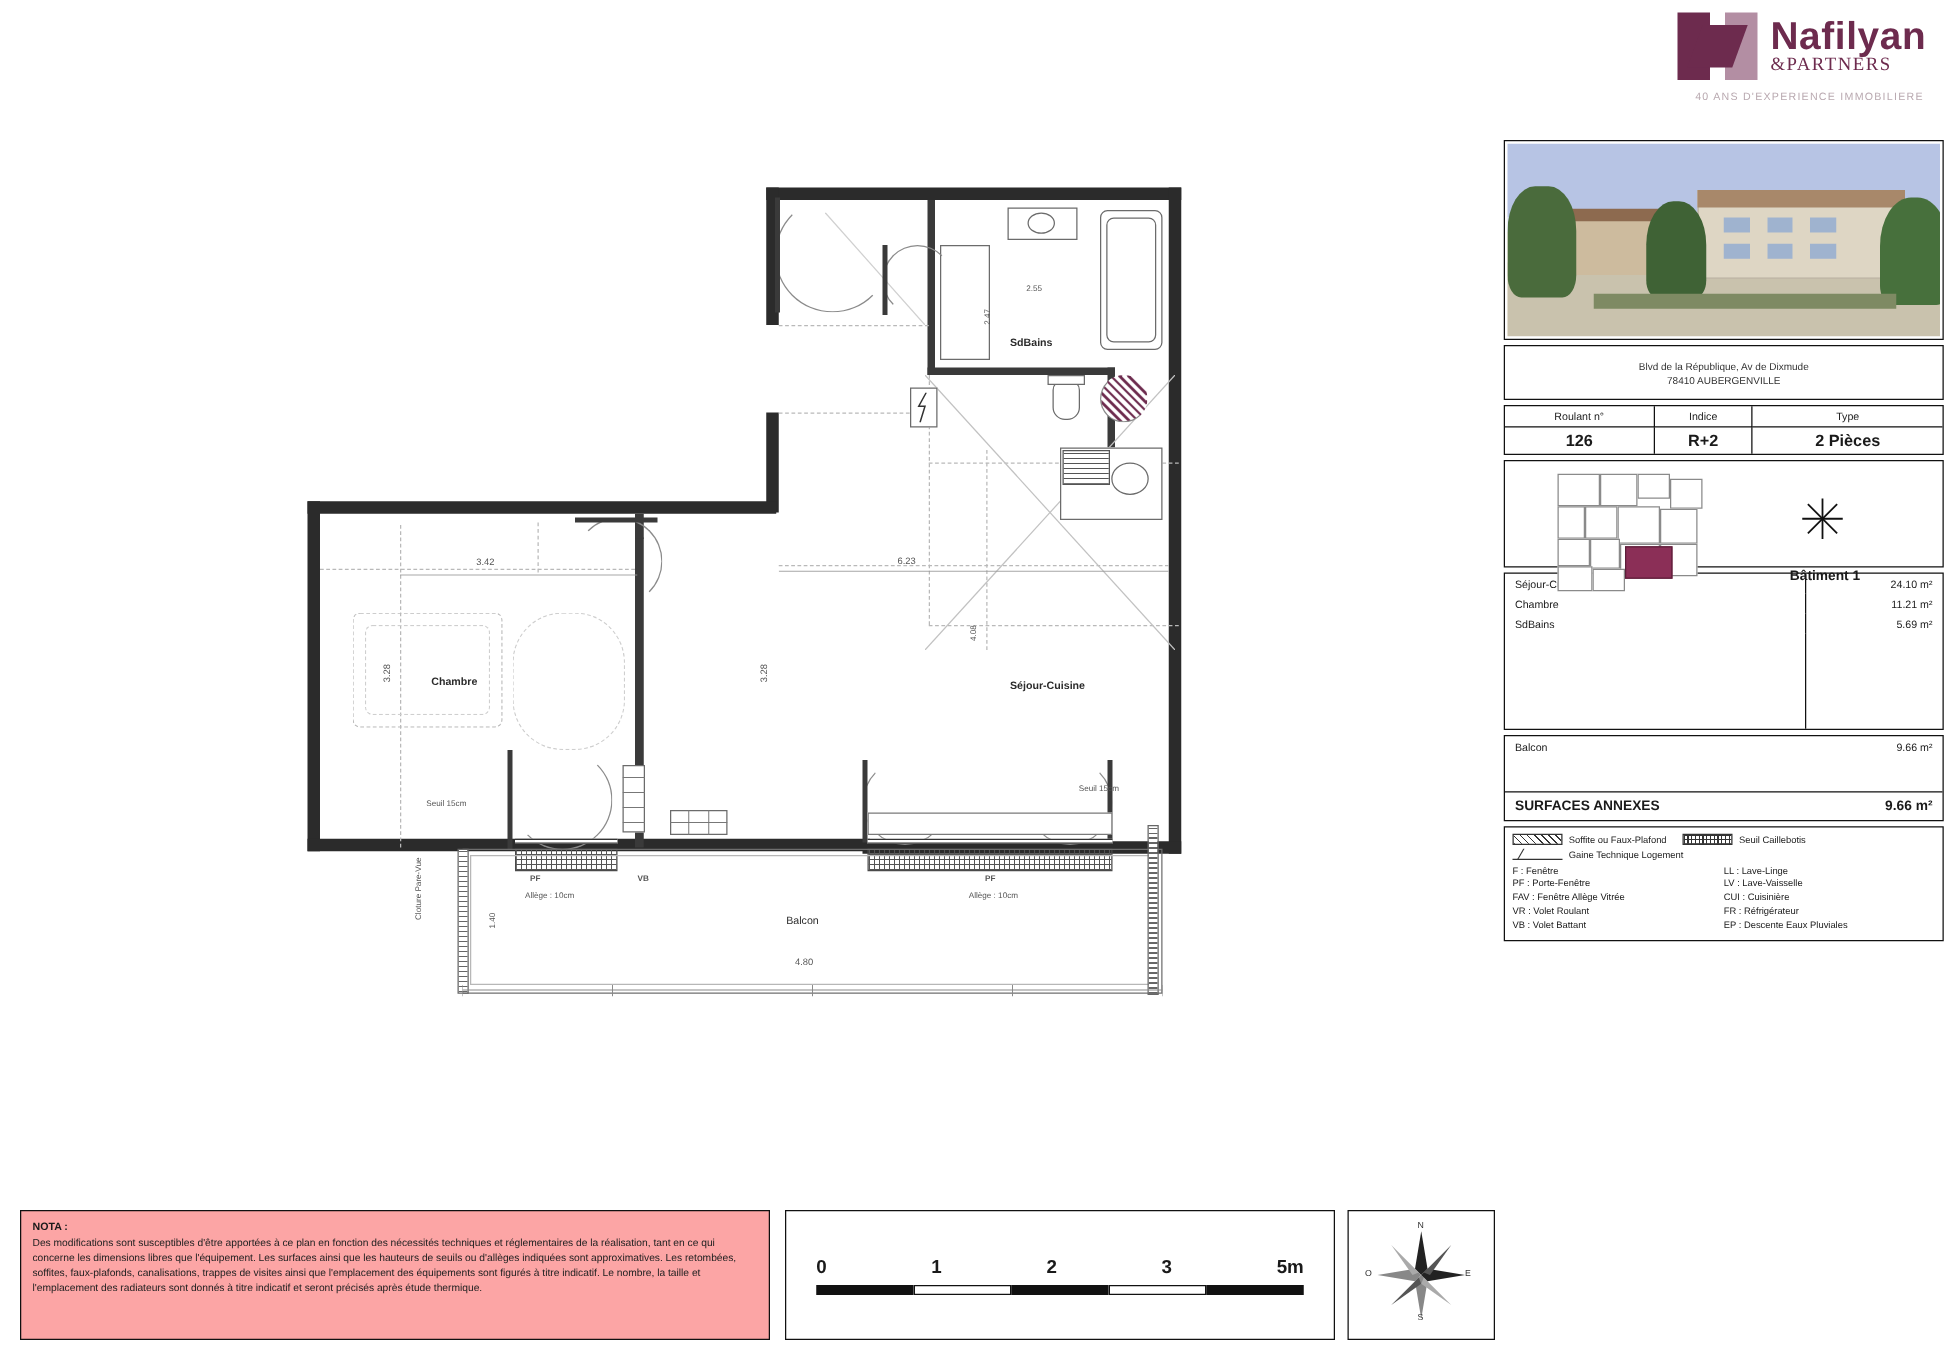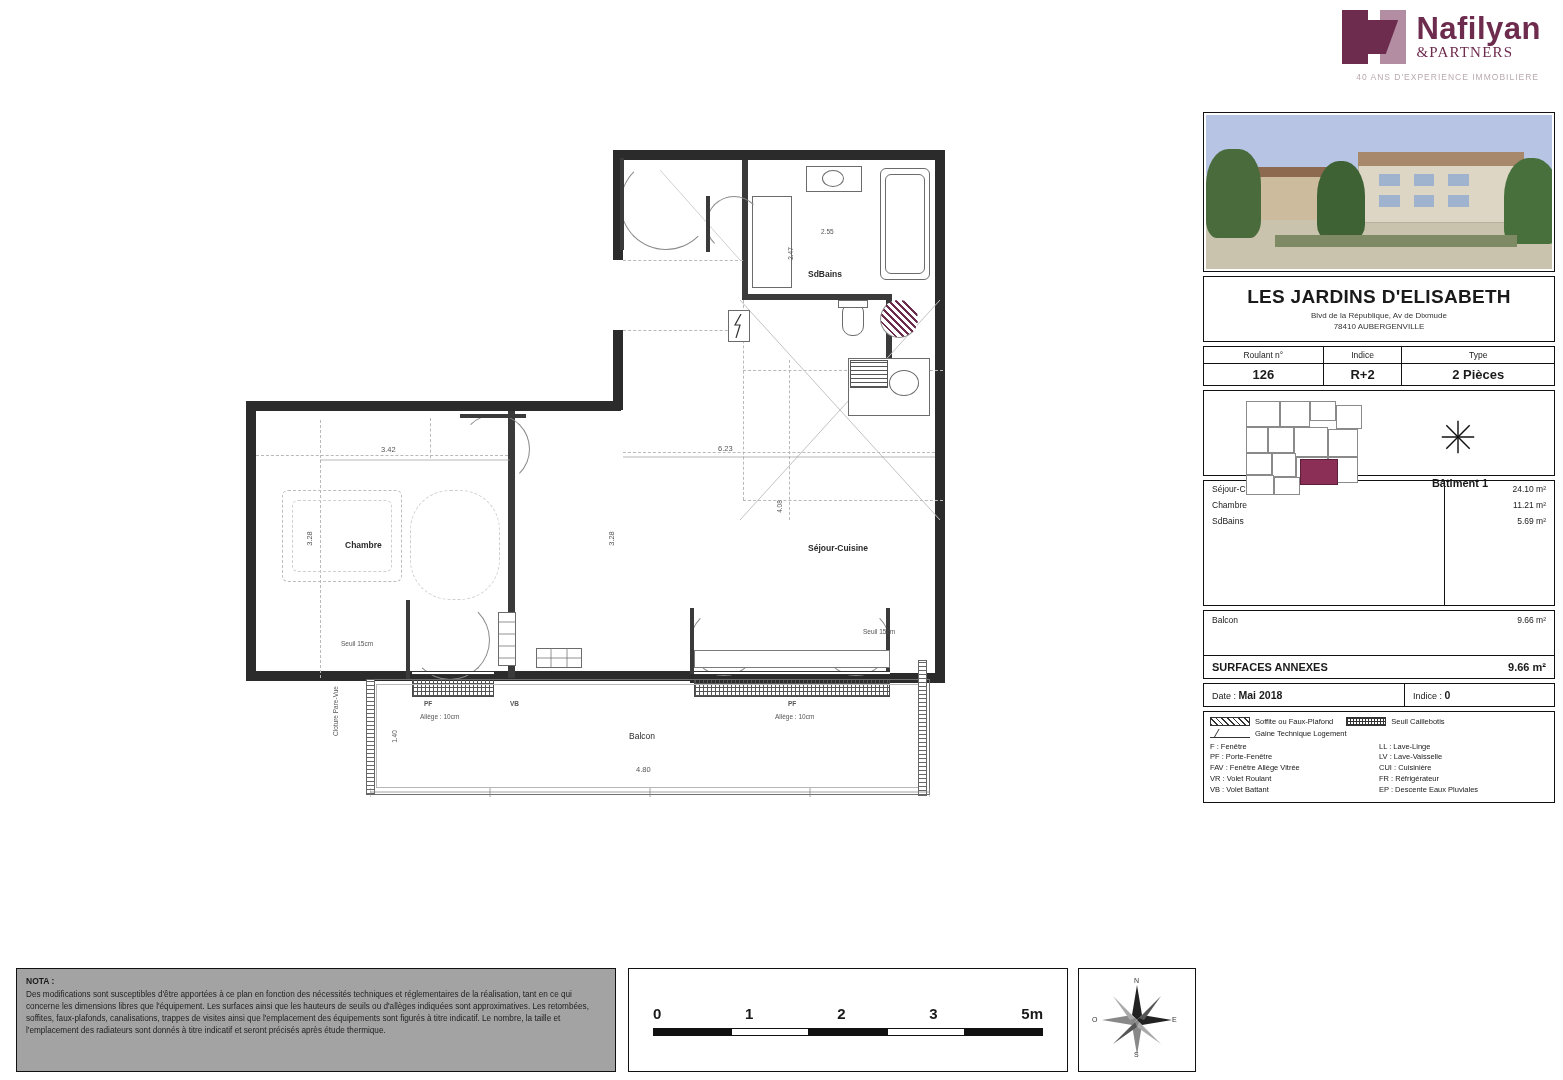--- a/index.html
+++ b/index.html
@@ -112,21 +112,21 @@
     border:1px solid #333; }
   .leg-gtl { display:flex; align-items:center; gap:5px; font-size:7.5px; margin-bottom:4px; }
   .gtl-mark { width:40px; height:9px; position:relative; border-bottom:1px solid #333; }
   .gtl-mark:after { content:""; position:absolute; left:6px; top:0; width:10px; height:9px; border-left:1px solid #333; transform:skewX(-30deg); }
   .leg-cols { display:flex; font-size:7.5px; line-height:1.45; }
   .leg-cols div { flex:1; }
 
   
   #nota-box {
     position:absolute; left:16px; top:968px; width:600px; height:104px;
-    border:1px solid #111; padding:7px 9px; background:#a3a3a3;
+    border:1px solid #111; padding:7px 9px; background:#fca5a5;
   }
   .nota-title { font-size:8.5px; font-weight:bold; margin-bottom:3px; }
   .nota-text { font-size:8.2px; line-height:1.45; color:#222; }
 
   #scale-box {
     position:absolute; left:628px; top:968px; width:440px; height:104px;
     border:1px solid #111; background:#fff;
   }
   .scale-inner { position:absolute; left:24px; top:36px; width:390px; }
   .scale-nums { display:flex; justify-content:space-between; font-size:15px; font-weight:bold; }
@@ -324,21 +324,20 @@
         <div class="bld" style="left:50%;top:38%;width:6%;height:8%;background:#9fb3cf;"></div>
         <div class="bld" style="left:60%;top:38%;width:6%;height:8%;background:#9fb3cf;"></div>
         <div class="bld" style="left:70%;top:38%;width:6%;height:8%;background:#9fb3cf;"></div>
         <div class="bld" style="left:50%;top:52%;width:6%;height:8%;background:#9fb3cf;"></div>
         <div class="bld" style="left:60%;top:52%;width:6%;height:8%;background:#9fb3cf;"></div>
         <div class="bld" style="left:70%;top:52%;width:6%;height:8%;background:#9fb3cf;"></div>
       </div>
     </div>
 
     <div id="title-box" class="panel-box">
-      <div class="proj-title">LES JARDINS D'ELISABETH</div>
       <div class="proj-addr">
         <div>Blvd de la République, Av de Dixmude</div>
         <div>78410 AUBERGENVILLE</div>
       </div>
     </div>
 
     <div id="lot-box" class="panel-box">
       <table class="lot-table">
         <tbody>
             <tr>
@@ -413,30 +412,20 @@
         <span>Balcon</span>
         <span>9.66 m²</span>
       </div>
       <div class="bal-spacer"></div>
       <div class="tot-row" style="border-top:1px solid #111;">
         <span>SURFACES ANNEXES</span>
         <span>9.66 m²</span>
       </div>
     </div>
 
-    <div id="date-box" class="panel-box">
-      <div class="date-left">
-        <span>Date :</span>
-        <span class="date-b">Mai 2018</span>
-      </div>
-      <div class="date-right">
-        <span>Indice :</span>
-        <span class="date-b">0</span>
-      </div>
-    </div>
 
     <div id="legend-box" class="panel-box">
       <div class="leg-top">
         <span class="swatch-diag"></span>
         <span>Soffite ou Faux-Plafond</span>
         <span class="swatch-grid" style="margin-left:8px;"></span>
         <span>Seuil Caillebotis</span>
       </div>
       <div class="leg-gtl">
         <span class="gtl-mark"></span>

